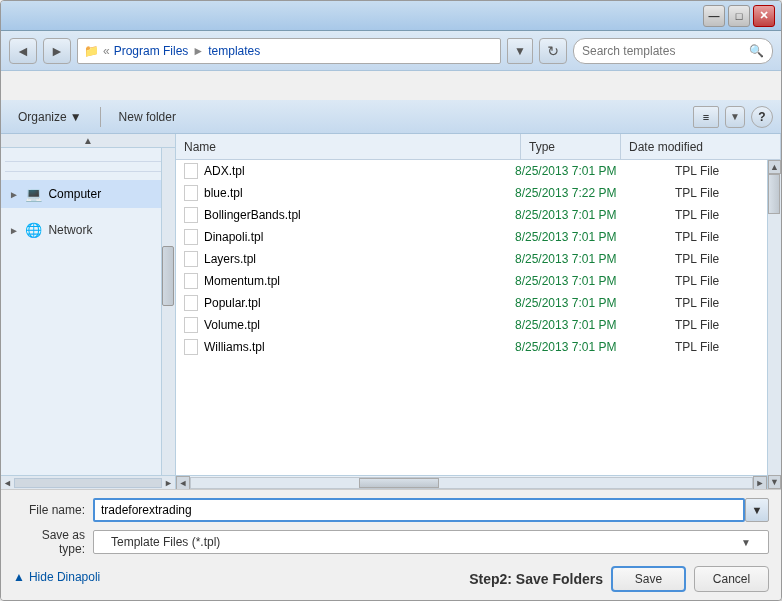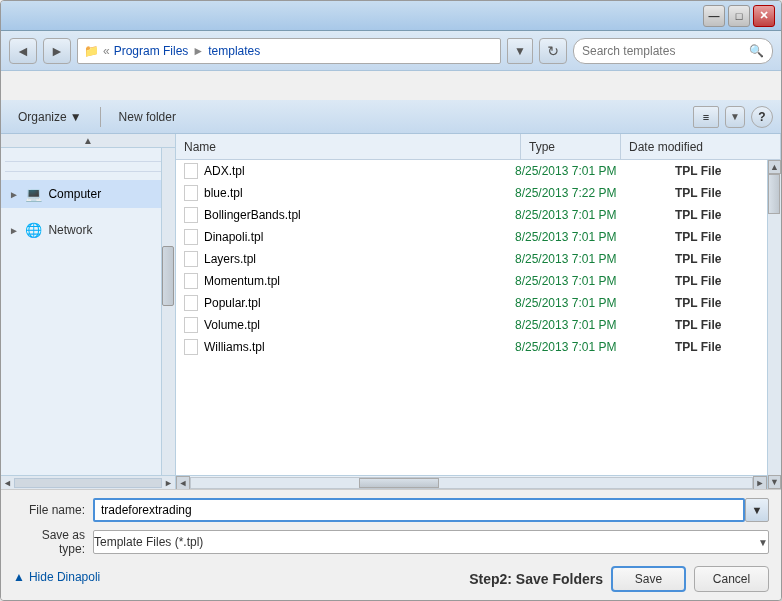--- a/index.html
+++ b/index.html
@@ -260,21 +260,21 @@
       white-space: nowrap;
     }
     .file-cell-name {
       flex: 1;
       min-width: 200px;
       display: flex;
       align-items: center;
       gap: 6px;
     }
     .file-cell-date { width: 160px; color: #15803d; }
-    .file-cell-type { width: 100px; color: #333; font-weight: bold; }
+    .file-cell-type { width: 100px; color: #333; }
     .file-icon {
       width: 14px; height: 16px;
       background: #fff;
       border: 1px solid #ccc;
       font-size: 8px;
       display: flex; align-items: center; justify-content: center;
       color: #666;
       flex-shrink: 0;
     }
 
@@ -346,21 +346,21 @@
       flex: 1;
       text-align: center;
     }
     .form-dropdown {
       flex: 1;
       height: 24px;
       border: 1px solid #aaa;
       border-radius: 2px;
       background: #fff;
       display: flex; align-items: center;
-      padding: 0 0;
+      padding: 0 17px;
       cursor: pointer;
       font-size: 12px;
       color: #333;
       position: relative;
     }
     .form-dropdown-text { flex: 1; }
     .form-dropdown-arrow { font-size: 10px; color: #555; }
 
     
     .action-row {

